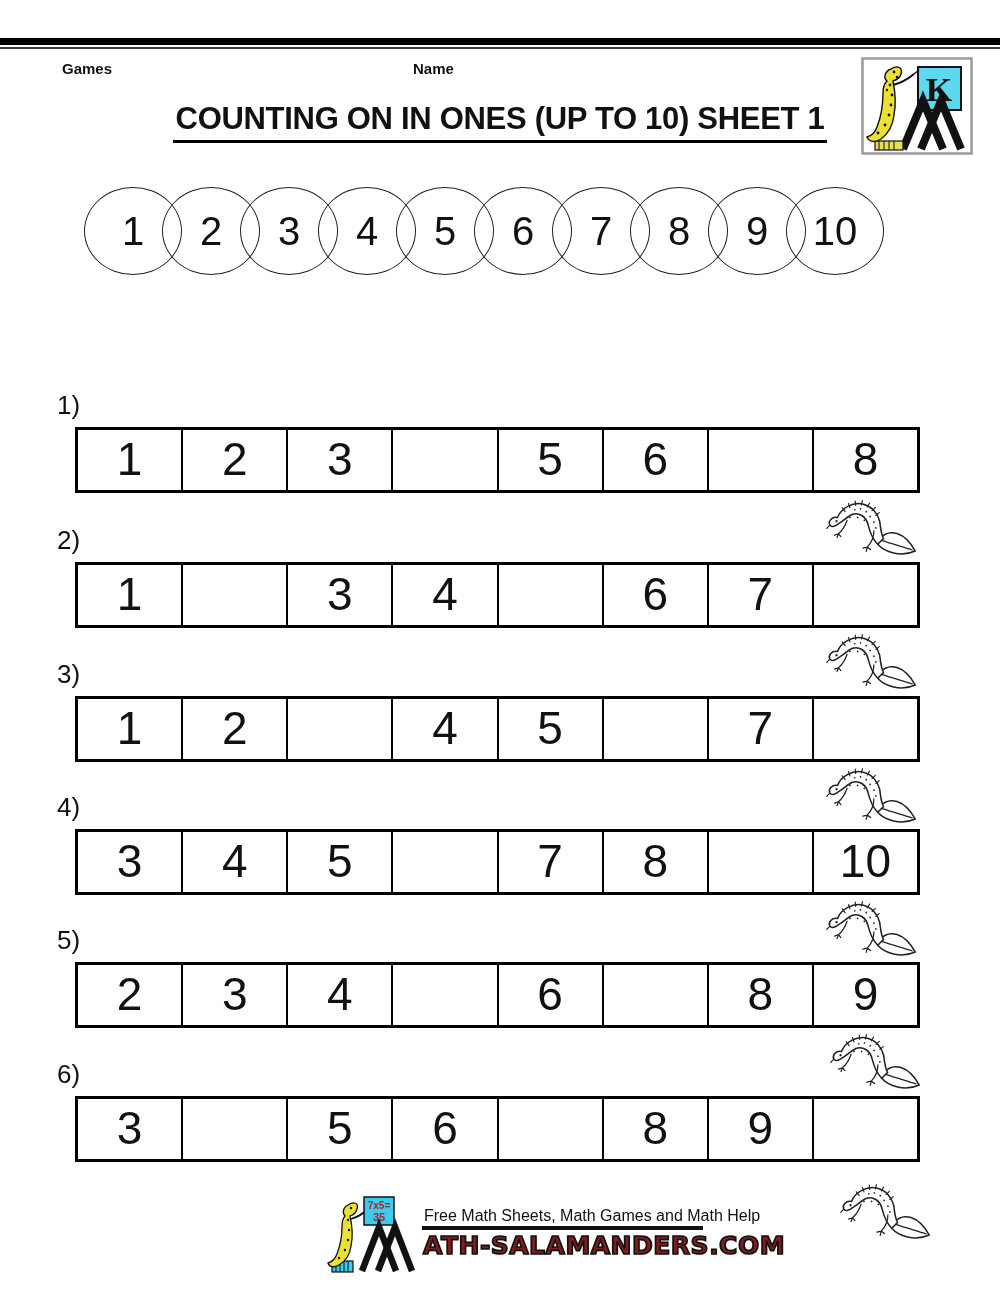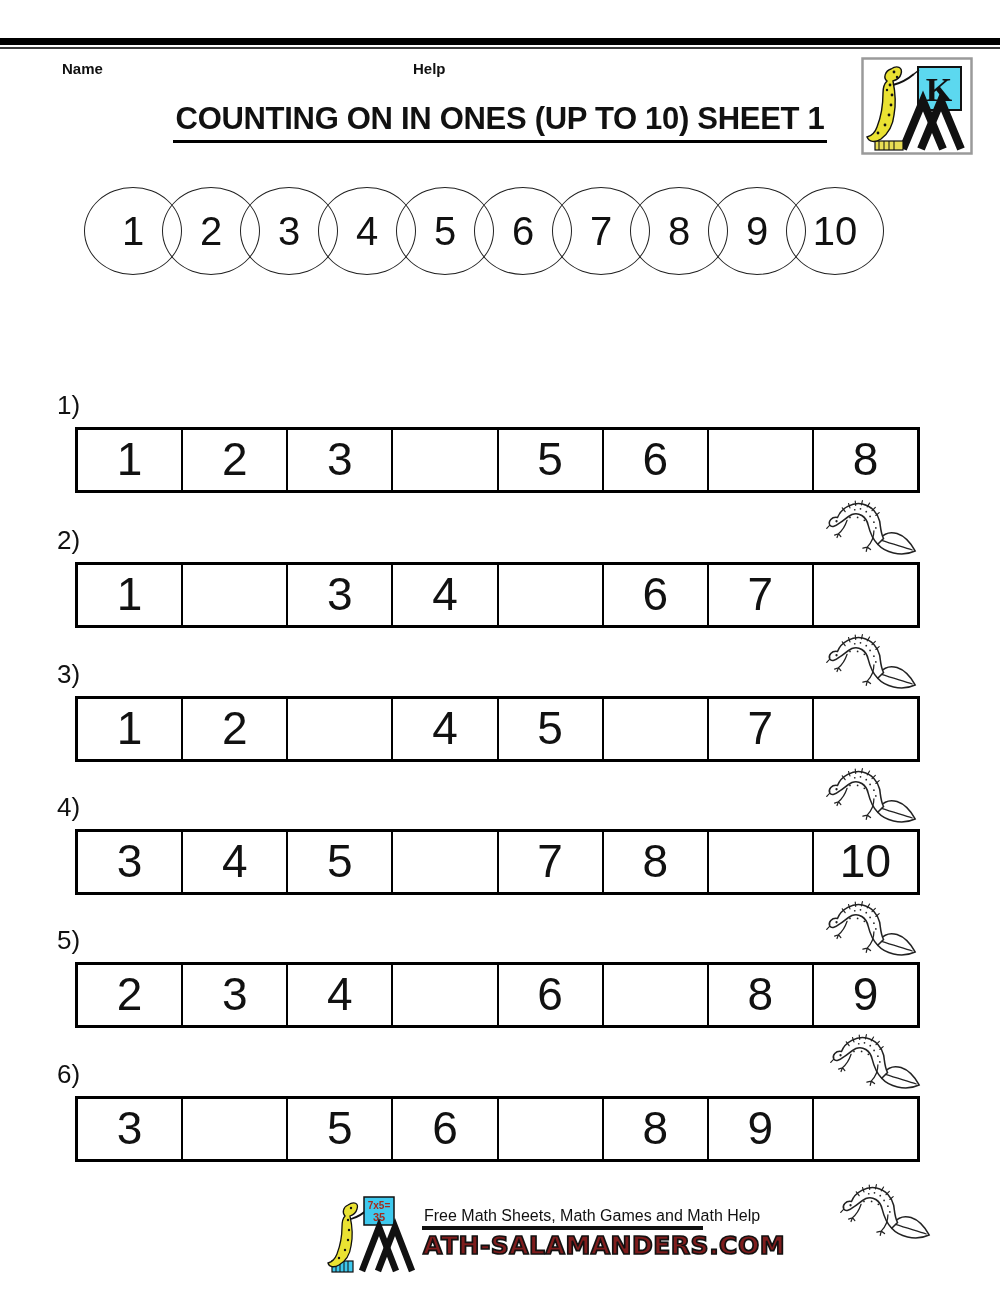--- a/index.html
+++ b/index.html
@@ -41,22 +41,22 @@
     font-family:"DejaVu Sans", sans-serif; color:#7f1d1d;
     -webkit-text-stroke:1.7px #111; text-shadow:0 0 1px #111;
   }
 </style>
 </head>
 <body>
 
 <div class="abs topbar-thick"></div>
 <div class="abs topbar-thin"></div>
 
-<div class="abs field-label" style="left:62px;">Name</div>
-<div class="abs field-label" style="left:413px;">Help</div>
+<div class="abs field-label" style="left:62px;">Games</div>
+<div class="abs field-label" style="left:413px;">Name</div>
 
 <svg class="abs" style="left:861px; top:57px;" width="112" height="98" viewBox="0 0 112 98">
   <rect x="1.5" y="1.5" width="109" height="95" fill="#ffffff" stroke="#9a9a9a" stroke-width="2.5"></rect>
   <rect x="57" y="10" width="43" height="43" fill="#5cd8ef" stroke="#111" stroke-width="2"></rect>
   <text x="78" y="44" font-family="Liberation Serif, serif" font-weight="bold" font-size="34" fill="#111" text-anchor="middle">K</text>
   <g stroke="#111" stroke-width="8" fill="none">
     <path d="M42,92 L62,44 L82,92"></path>
     <path d="M60,92 L80,44 L100,92"></path>
   </g>
   <g>

